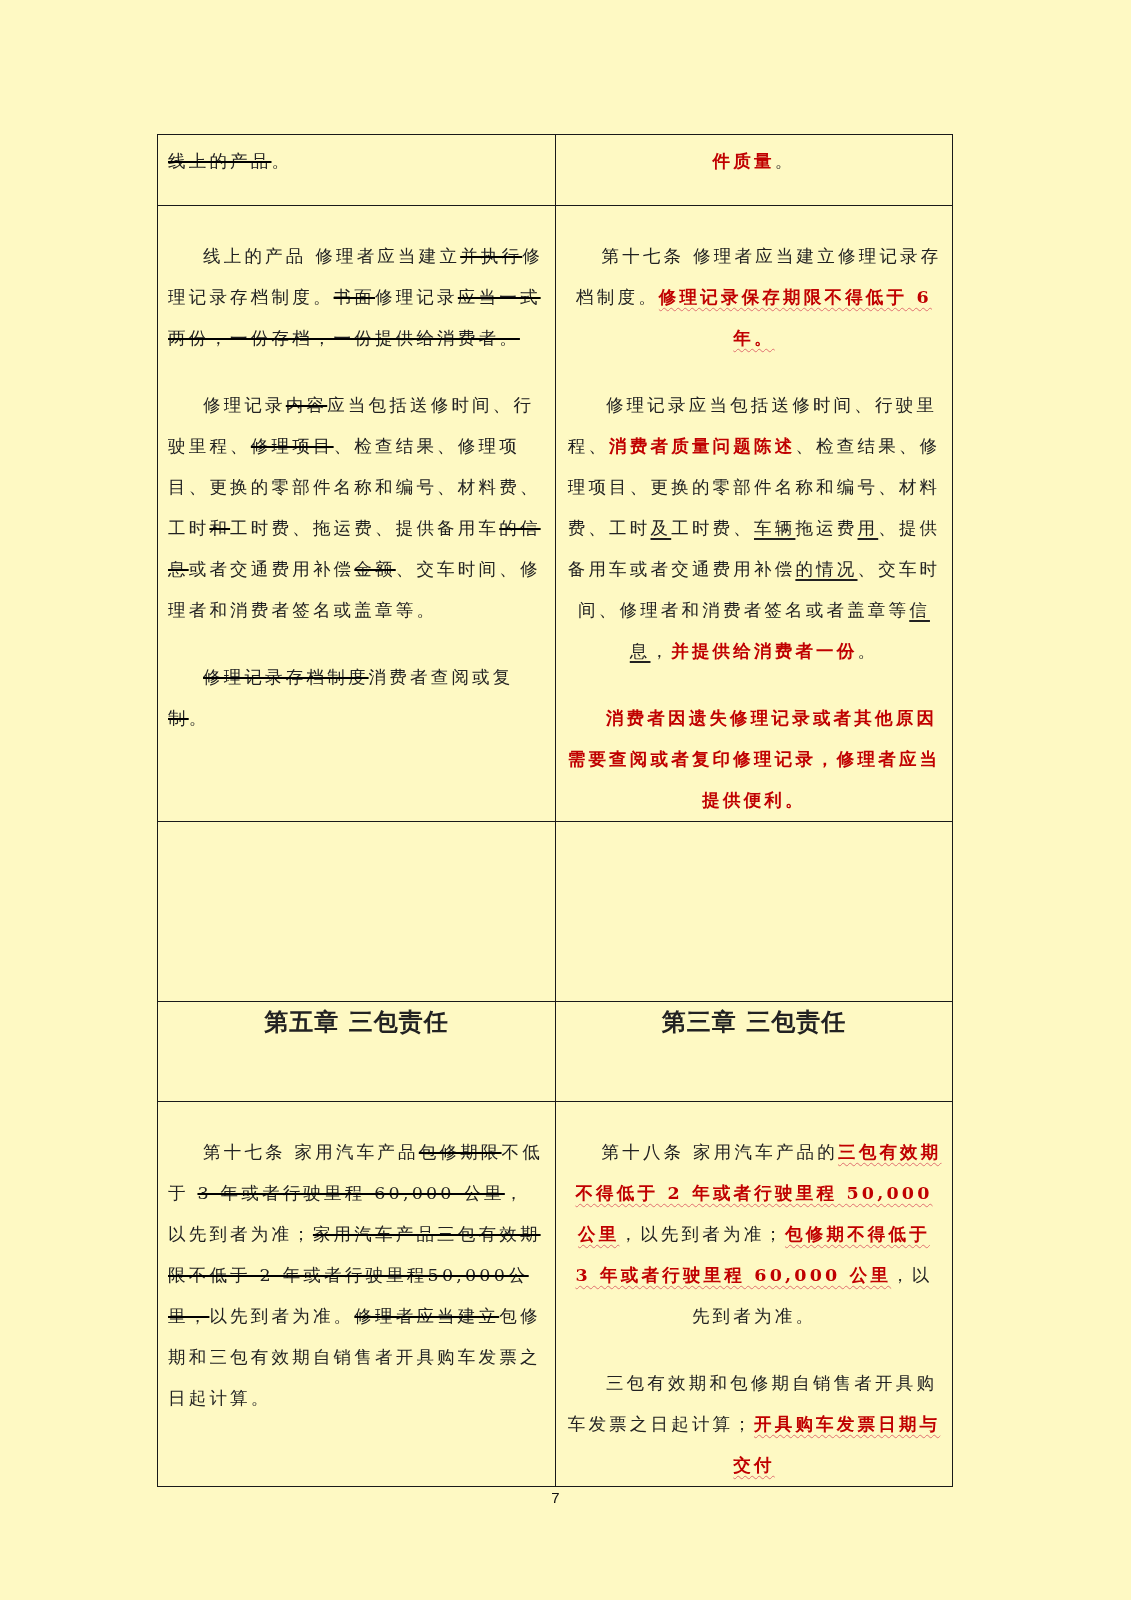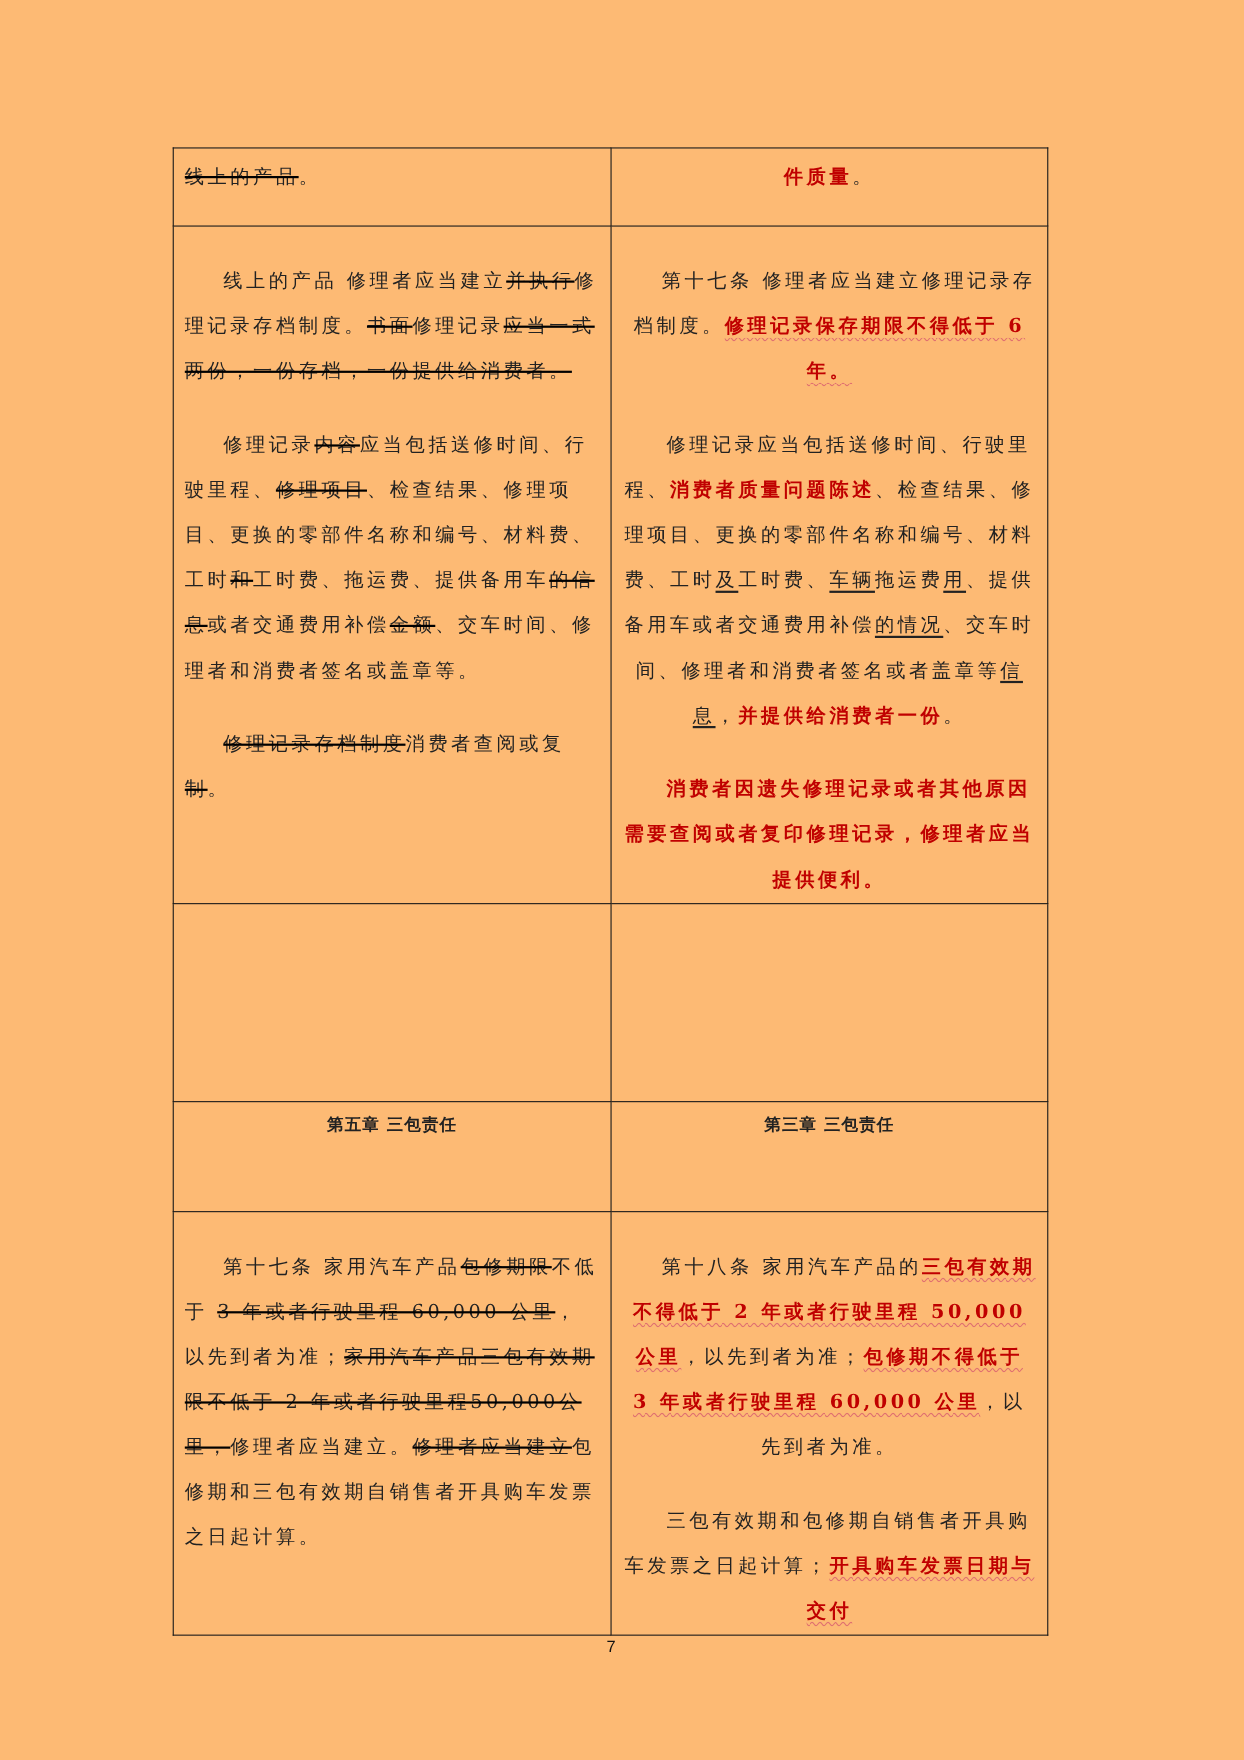--- a/index.html
+++ b/index.html
@@ -1,39 +1,39 @@
 <!DOCTYPE html>
 <html><head>
 <meta charset="utf-8">
 <style>
   html, body { margin: 0; padding: 0; background: #ffffff; }
   body { width: 1131px; height: 1600px; position: relative; overflow: hidden;
          font-family: "DejaVu Serif", "Liberation Serif", serif; color: #222; }
-  .page { position: absolute; left: 0; top: 0; width: 1131px; height: 1600px; background: #fdba74; }
+  .page { position: absolute; left: 0; top: 0; width: 1131px; height: 1600px; background: #fef9c3; }
   table.cmp { position: absolute; left: 157px; top: 134px; width: 794px;
               border-collapse: collapse; table-layout: fixed; }
   table.cmp td { border: 1.5px solid #1a1a1a; vertical-align: top; padding: 0 10px;
                  font-size: 17.5px; line-height: 41px; letter-spacing: 3.2px; word-break: break-all; }
   td.col-left { width: 377px; }
   td.col-right { width: 376px; text-align: center; }
   .row1 td { height: 70px; }
   .row1 td .p { margin-top: 6px; }
   .row2 td { height: 607px; }
   .row3 td { height: 179px; }
   .row4 td { height: 99px; vertical-align: middle; text-align: center; }
   .row5 td { height: 303px; }
   .p { margin: 0; text-indent: 2em; }
   .p.noindent { text-indent: 0; }
   .gap { height: 26px; }
   .top-pad { height: 30px; }
   .del { text-decoration: line-through; text-decoration-color: #000; text-decoration-thickness: 2px; }
   .ins { color: #c00000; font-weight: bold; text-decoration: underline wavy #e07070; text-decoration-thickness: 1px; text-underline-offset: 4px; }
   .insplain { color: #c00000; font-weight: bold; }
   .ul { text-decoration: underline; text-decoration-thickness: 2px; text-underline-offset: 4px; }
-  .chapter { font-weight: bold; font-size: 15px; letter-spacing: 1px; font-family: "DejaVu Sans", "Liberation Sans", sans-serif; }
+  .chapter { font-weight: bold; font-size: 24px; letter-spacing: 1px; font-family: "DejaVu Sans", "Liberation Sans", sans-serif; }
   .pagenum { position: absolute; top: 1489px; left: 0; width: 1111px; text-align: center;
              font-family: "Liberation Sans", "DejaVu Sans", sans-serif; font-size: 15px; color: #111; }
 </style>
 </head>
 <body>
 
 <div class="page">
   <table class="cmp">
     <tbody>
         <tr class="row1">
@@ -68,21 +68,21 @@
       </td>
       <td class="col-right"></td>
     </tr>
     <tr class="row4">
       <td class="col-left"><span class="chapter">第五章 三包责任</span></td>
       <td class="col-right"><span class="chapter">第三章 三包责任</span></td>
     </tr>
     <tr class="row5">
       <td class="col-left">
         <div class="top-pad"></div>
-        <div class="p"><span class="">第十七条 家用汽车产品</span><span class="del">包修期限</span><span class="">不低于 </span><span class="del">3 年或者行驶里程 60,000 公里</span><span class="">，以先到者为准；</span><span class="del">家用汽车产品三包有效期限不低于 2 年或者行驶里程50,000公里，</span><span class="">修理者应当建立。</span><span class="del">修理者应当建立</span><span class="">包修期和三包有效期自销售者开具购车发票之日起计算。</span></div>
+        <div class="p"><span class="">第十七条 家用汽车产品</span><span class="del">包修期限</span><span class="">不低于 </span><span class="del">3 年或者行驶里程 60,000 公里</span><span class="">，以先到者为准；</span><span class="del">家用汽车产品三包有效期限不低于 2 年或者行驶里程50,000公里，</span><span class="">以先到者为准。</span><span class="del">修理者应当建立</span><span class="">包修期和三包有效期自销售者开具购车发票之日起计算。</span></div>
       </td>
       <td class="col-right">
         <div class="top-pad"></div>
         <div class="p"><span class="">第十八条 家用汽车产品的</span><span class="ins">三包有效期不得低于 2 年或者行驶里程 50,000 公里</span><span class="">，以先到者为准；</span><span class="ins">包修期不得低于 3 年或者行驶里程 60,000 公里</span><span class="">，以先到者为准。</span></div>
         <div class="gap"></div>
         <div class="p"><span class="">三包有效期和包修期自销售者开具购车发票之日起计算；</span><span class="ins">开具购车发票日期与交付</span></div>
       </td>
     </tr>
   </tbody>
     </table>

